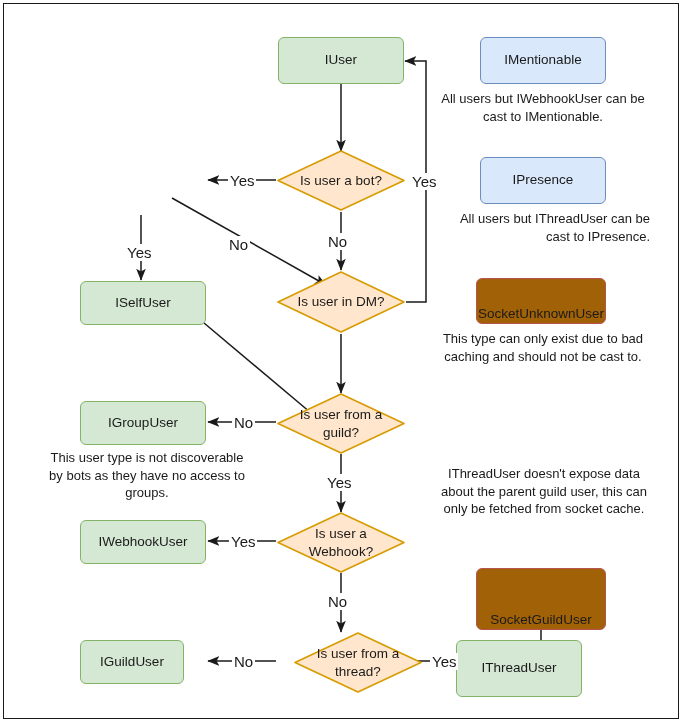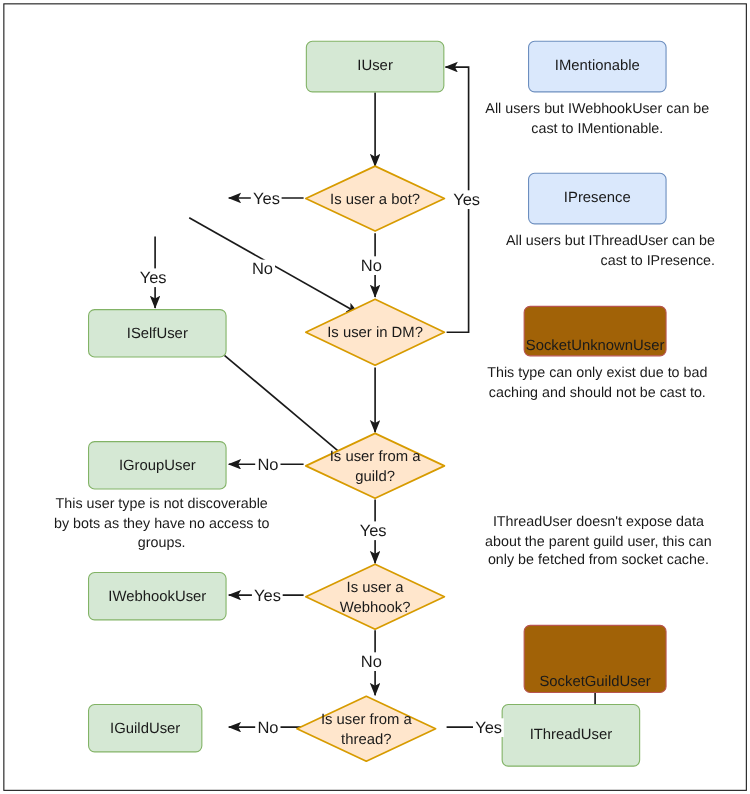--- a/index.html
+++ b/index.html
@@ -173,21 +173,21 @@
     <svg width="130" height="63" viewBox="0 0 130 63" xmlns="http://www.w3.org/2000/svg">
       <path d="M65,2 L128,31.5 L65,61 L2,31.5 Z" fill="#ffe6cc" stroke="#d79b00" stroke-width="1.6" stroke-linejoin="round"></path>
     </svg>
     <div class="diamond-label">Is user a Webhook?</div>
   </div>
 
   <div class="node rect green" style="left:76px; top:636px; width:104px; height:44px;">
     <span>IGuildUser</span>
   </div>
 
-  <div class="diamond-wrap" style="left:264px; top:627px; width:130px; height:63px;text-decoration:underline;">
+  <div class="diamond-wrap" style="left:289px; top:627px; width:130px; height:63px;text-decoration:underline;">
     <svg width="130" height="63" viewBox="0 0 130 63" xmlns="http://www.w3.org/2000/svg">
       <path d="M65,2 L128,31.5 L65,61 L2,31.5 Z" fill="#ffe6cc" stroke="#d79b00" stroke-width="1.6" stroke-linejoin="round"></path>
     </svg>
     <div class="diamond-label">Is user from a thread?</div>
   </div>
 
   <div class="node rect green" style="left:452px; top:636px; width:126px; height:57px;">
     <span>IThreadUser</span>
   </div>
 

